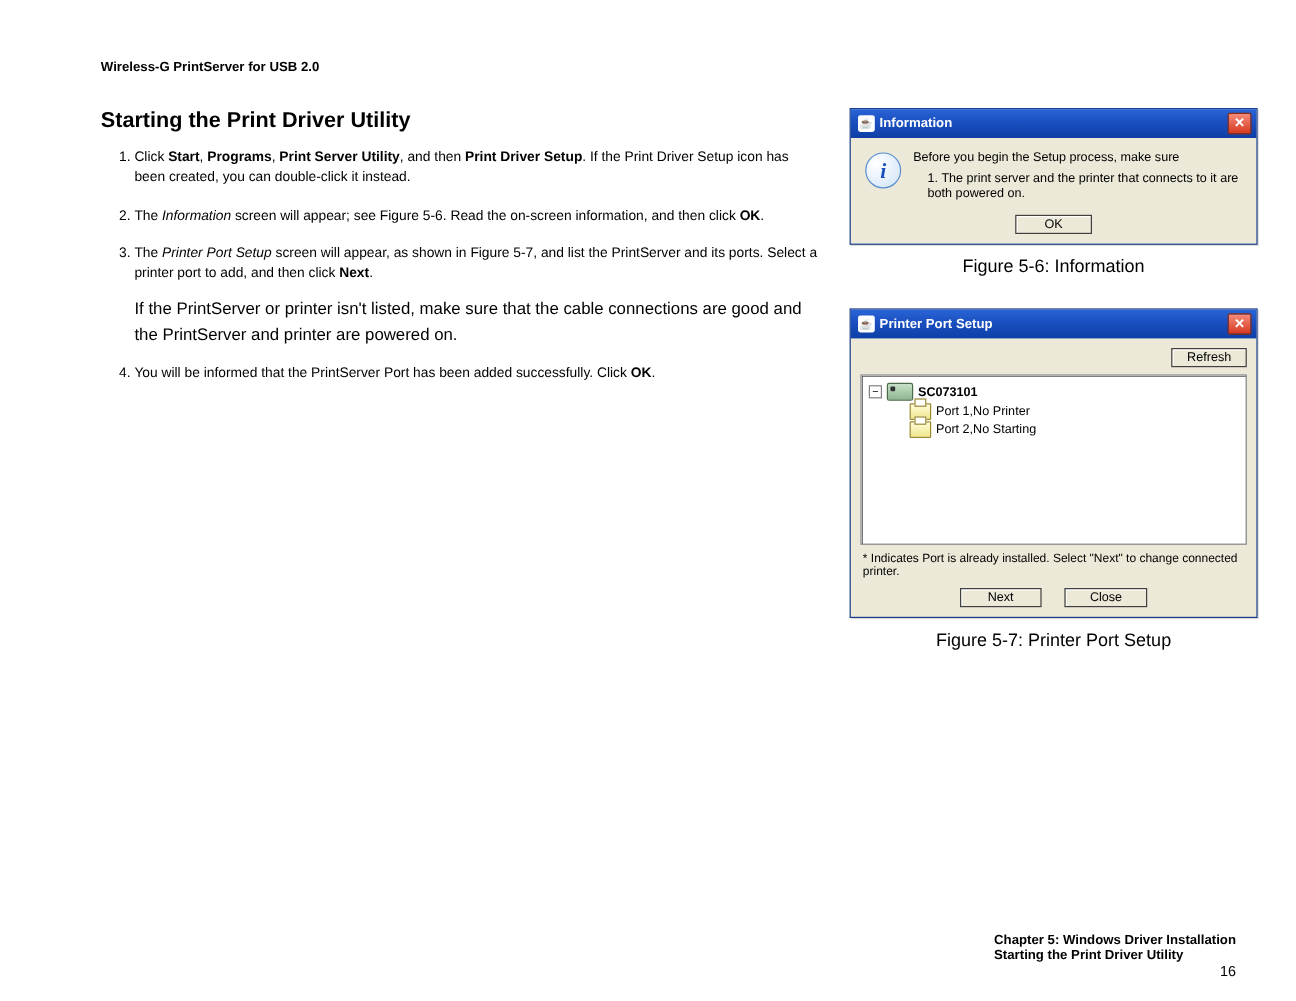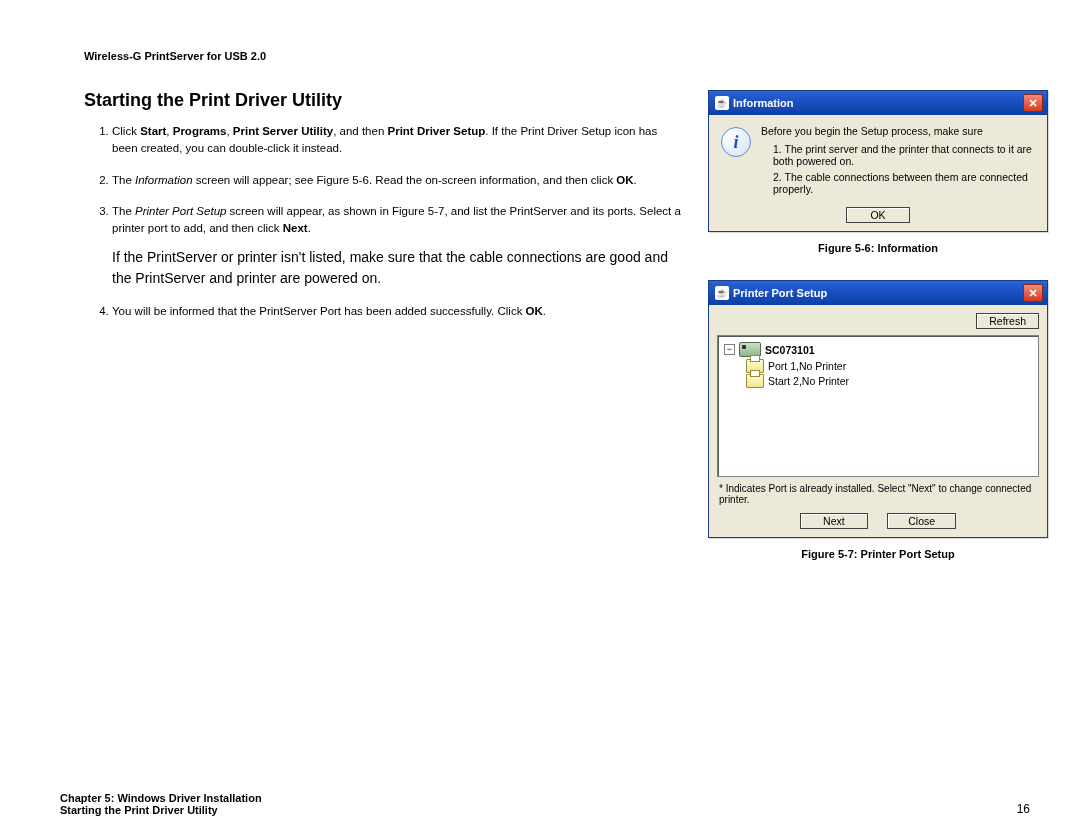--- a/index.html
+++ b/index.html
@@ -126,22 +126,22 @@
     display: inline-block;
     background: #ece9d8;
     border: 1px solid #404040;
     padding: 1px 18px;
     font-size: 10.5px;
     box-shadow: inset 1px 1px 0 #fff;
     min-width: 26px;
     text-align: center;
   }
   .caption {
-    font-weight: bold;
-    font-size: 11px;
+    font-weight: normal;
+    font-size: 15px;
     text-align: center;
     margin: 8px 0 26px 0;
   }
 
   
   .pps-body {
     padding: 8px;
     border-radius: 24px;
   }
   .refresh-row {
@@ -169,21 +169,21 @@
   .srv-icon {
     width: 20px; height: 13px;
     background: linear-gradient(to bottom,#c8e0c8,#8fb78f);
     border: 1px solid #4a6a4a; border-radius: 2px;
     position: relative;
   }
   .srv-icon::after{
     content:""; position:absolute; left:2px; top:2px; width:4px; height:4px; background:#333; border-radius:1px;
   }
   .port-row {
-    display: flex; align-items: center; gap: 4px; margin-left: 22px; margin-bottom: 1px; text-align: center;
+    display: flex; align-items: center; gap: 4px; margin-left: 34px; margin-bottom: 1px; text-align: center;
   }
   .prn-icon {
     width: 16px; height: 12px;
     background: linear-gradient(to bottom,#fffcd8,#f0e68c);
     border:1px solid #9a8a30; border-radius:1px;
     position:relative;
   }
   .prn-icon::before{
     content:""; position:absolute; left:3px; top:-5px; width:8px; height:5px; background:#fff; border:1px solid #9a8a30;
   }
@@ -197,20 +197,21 @@
     margin-top: 8px;
   }
   .pps-btn-row .win-btn { padding: 1px 20px; margin: 0 8px; }
 
   
   .footer {
     position: absolute;
     left: 60px; right: 50px; bottom: 18px;
     display: flex; justify-content: space-between; align-items: flex-end;
     font-size: 11px;
+    flex-direction: column;
   }
   .footer .left .l1 { font-weight: bold; }
   .footer .left .l2 { font-weight: bold; }
   .footer .pgnum { font-size: 12px; }
 </style>
 </head>
 <body>
 
 <div class="page">
 
@@ -246,21 +247,20 @@
             <span>Information</span>
           </div>
           <div class="close-btn">✕</div>
         </div>
         <div class="dlg-body">
           <div class="info-row">
             <div class="info-icon">i</div>
             <div class="info-text">
               <div class="lead">Before you begin the Setup process, make sure</div>
               <div class="pt">1. The print server and the printer that connects to it are both powered on.</div>
-              <div class="pt">2. The cable connections between them are connected properly.</div>
             </div>
           </div>
           <div class="btn-row">
             <span class="win-btn">OK</span>
           </div>
         </div>
       </div>
       <div class="caption">Figure 5-6: Information</div>
 
       <div class="dlg">
@@ -280,21 +280,21 @@
               <span class="expander">−</span>
               <span class="srv-icon"></span>
               <span class="b">SC073101</span>
             </div>
             <div class="port-row">
               <span class="prn-icon"></span>
               <span>Port 1,No Printer</span>
             </div>
             <div class="port-row">
               <span class="prn-icon"></span>
-              <span>Start 2,No Printer</span>
+              <span>Port 2,No Starting</span>
             </div>
           </div>
           <div class="foot-note">* Indicates Port is already installed. Select "Next" to change connected printer.</div>
           <div class="pps-btn-row">
             <span class="win-btn">Next</span>
             <span class="win-btn">Close</span>
           </div>
         </div>
       </div>
       <div class="caption">Figure 5-7: Printer Port Setup</div>

